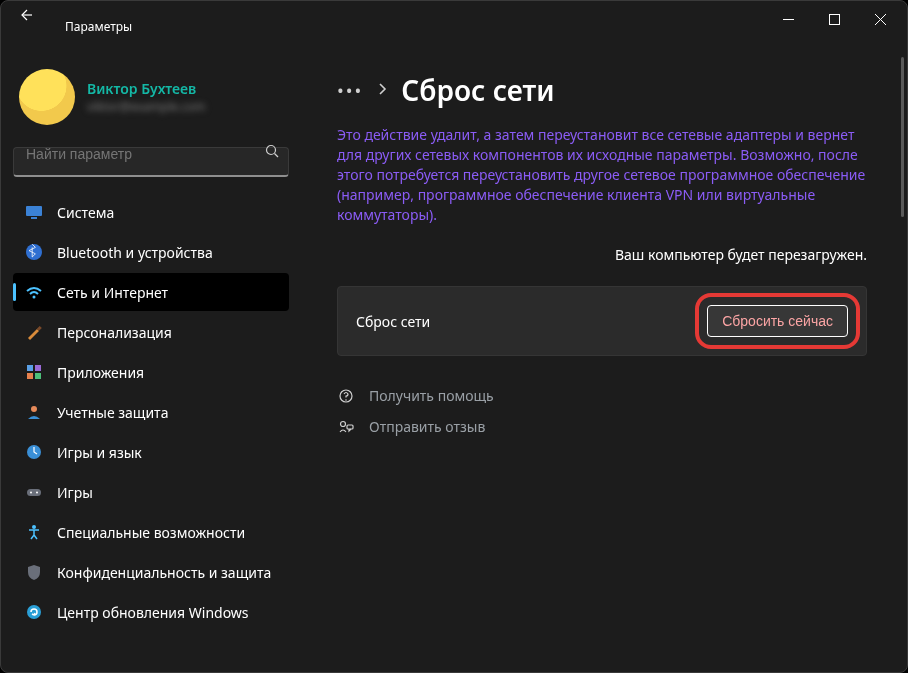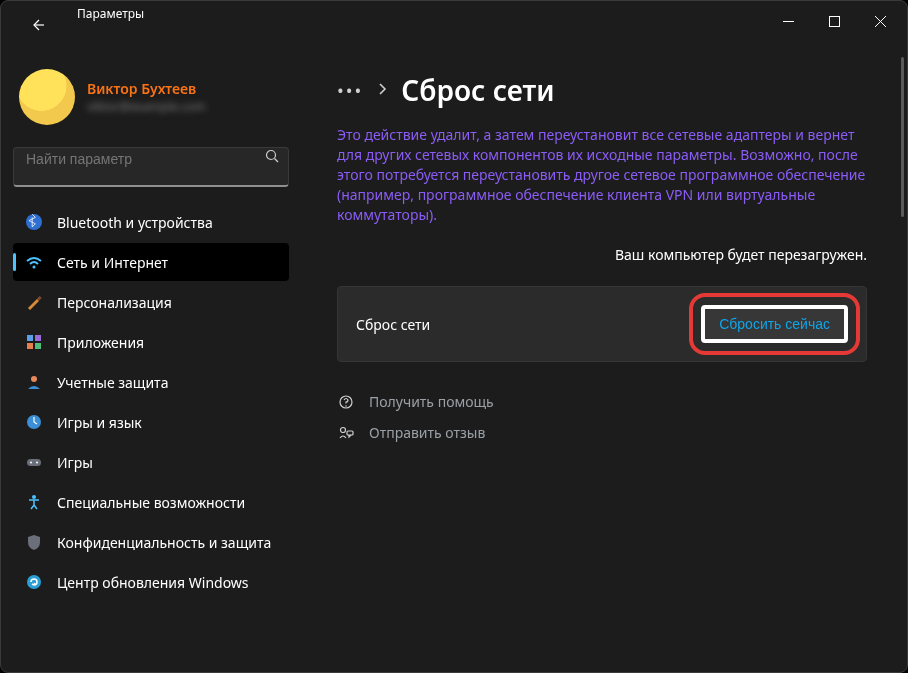--- a/index.html
+++ b/index.html
@@ -11,24 +11,23 @@
   }
   .window {
     width: 908px; height: 673px;
     background: #1c1c1c;
     border: 1px solid #3a3a3a;
     border-radius: 8px;
     display: flex; flex-direction: column;
     position: relative;
   }
   .titlebar {
-    display: flex; align-items: flex-start;
+    display: flex; align-items: flex-end;
     height: 44px;
-    padding: 4px 4px;
-    margin-left: 12px;
+    padding: 10px 4px;
   }
   .back-btn {
     width: 40px; height: 40px;
     display: flex; align-items: center; justify-content: center;
     color: #fff; font-size: 16px;
   }
   .title { font-size: 12px; color: #fff; margin-left: 20px; }
   .win-controls { margin-left: auto; display: flex; }
   .win-btn {
     width: 46px; height: 32px;
@@ -42,30 +41,30 @@
   }
   .profile {
     display: flex; align-items: center;
     padding: 18px 10px 22px 10px; gap: 12px;
   }
   .avatar {
     width: 56px; height: 56px; border-radius: 50%;
     background: radial-gradient(circle at 40% 30%, #ffe15a 0 48%, #f2c94c 49% 100%);
     position: relative; flex-shrink: 0;
   }
-  .profile-name { font-size: 14px; font-weight: 600; color: #f97316; }
+  .profile-name { font-size: 14px; font-weight: 600; color: #14b8a6; }
   .profile-email { font-size: 12px; color: #7a7a7a; filter: blur(3px); user-select: none; }
   .search-wrap { padding: 0 4px 16px 4px; }
   .search {
     display: flex; align-items: center;
     background: #272727;
     border: 1px solid #3a3a3a;
     border-bottom: 2px solid #8f8f8f;
     border-radius: 4px;
-    height: 40px; padding: 0 8px 16px 12px;
+    height: 30px; padding: 0 8px 16px 12px;
   }
   .search input {
     flex: 1; background: transparent; border: none; outline: none;
     color: #cfcfcf; font-size: 14px;
   }
   .search-icon { color: #cfcfcf; font-size: 14px; }
   .nav { display: flex; flex-direction: column; gap: 2px; padding: 0 4px; }
   .nav-item {
     display: flex; align-items: center; gap: 14px;
     height: 38px; padding: 0 12px;
@@ -100,24 +99,24 @@
   }
   .card-label { font-size: 14px; color: #ffffff; }
   .highlight {
     border: 4px solid #e53935;
     border-radius: 16px;
     padding: 8px;
     margin: -12px;
   }
   .btn {
     background: #373737;
-    border: 4px solid #ffffff;
+    border: 1px solid #ffffff;
     border-radius: 4px;
     padding: 7px 14px;
-    font-size: 14px; color: #0ea5e9;
+    font-size: 14px; color: #fca5a5;
   }
   .links { display: flex; flex-direction: column; gap: 12px; }
   .link-row {
     display: flex; align-items: center; gap: 14px;
     font-size: 14px; color: #9aa0a6;
   }
   .link-row .link-icon { color: #cfcfcf; width: 18px; display:flex; align-items:center; justify-content:center; }
   .scrollbar {
     position: absolute; right: 3px; top: 12px;
     width: 3px; height: 160px;
@@ -172,20 +171,29 @@
                 <circle cx="6" cy="6" r="4.5" stroke="#cfcfcf" stroke-width="1.2" fill="none"></circle>
                 <path d="M9.5 9.5 L13 13" stroke="#cfcfcf" stroke-width="1.2"></path>
               </svg>
           </span>
         </div>
       </div>
       <div class="nav">
         <div class="nav-item">
           <span class="nav-icon">
               <svg viewBox="0 0 18 18">
+                <rect x="1" y="3" width="16" height="10" rx="1" fill="#3b82d6"></rect>
+                <rect x="6" y="14" width="6" height="2" fill="#3b82d6"></rect>
+              </svg>
+            </span>
+          <span>Система</span>
+        </div>
+        <div class="nav-item">
+          <span class="nav-icon">
+              <svg viewBox="0 0 18 18">
                 <circle cx="9" cy="9" r="8" fill="#2f6fd1"></circle>
                 <path d="M9 3 v12 l4-4 -8-4 8-4 -4-4" stroke="#fff" stroke-width="1" fill="none" transform="translate(0 2) scale(0.8)"></path>
               </svg>
             </span>
           <span>Bluetooth и устройства</span>
         </div>
         <div class="nav-item active">
           <span class="nav-icon">
               <svg viewBox="0 0 18 18">
                 <path d="M2 8 Q9 2 16 8" stroke="#4cc2ff" stroke-width="2" fill="none"></path>

